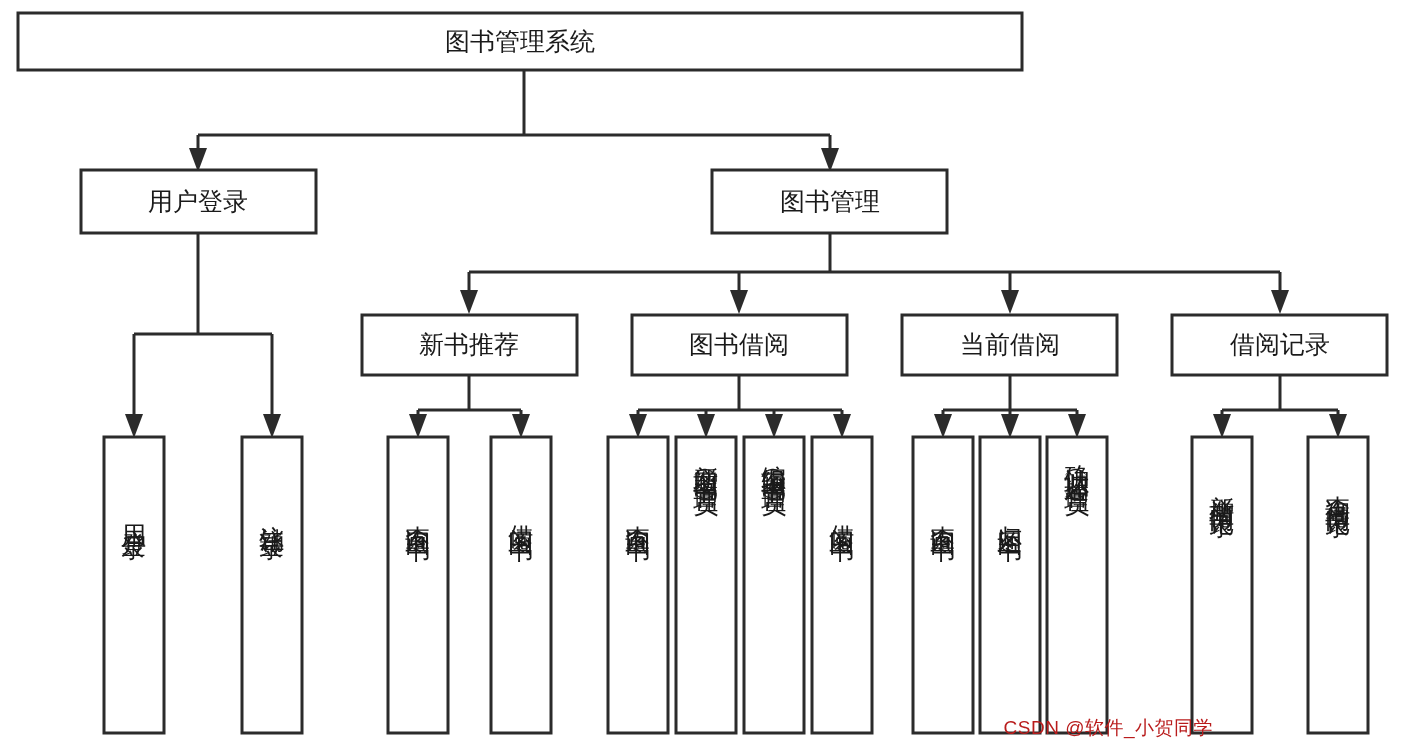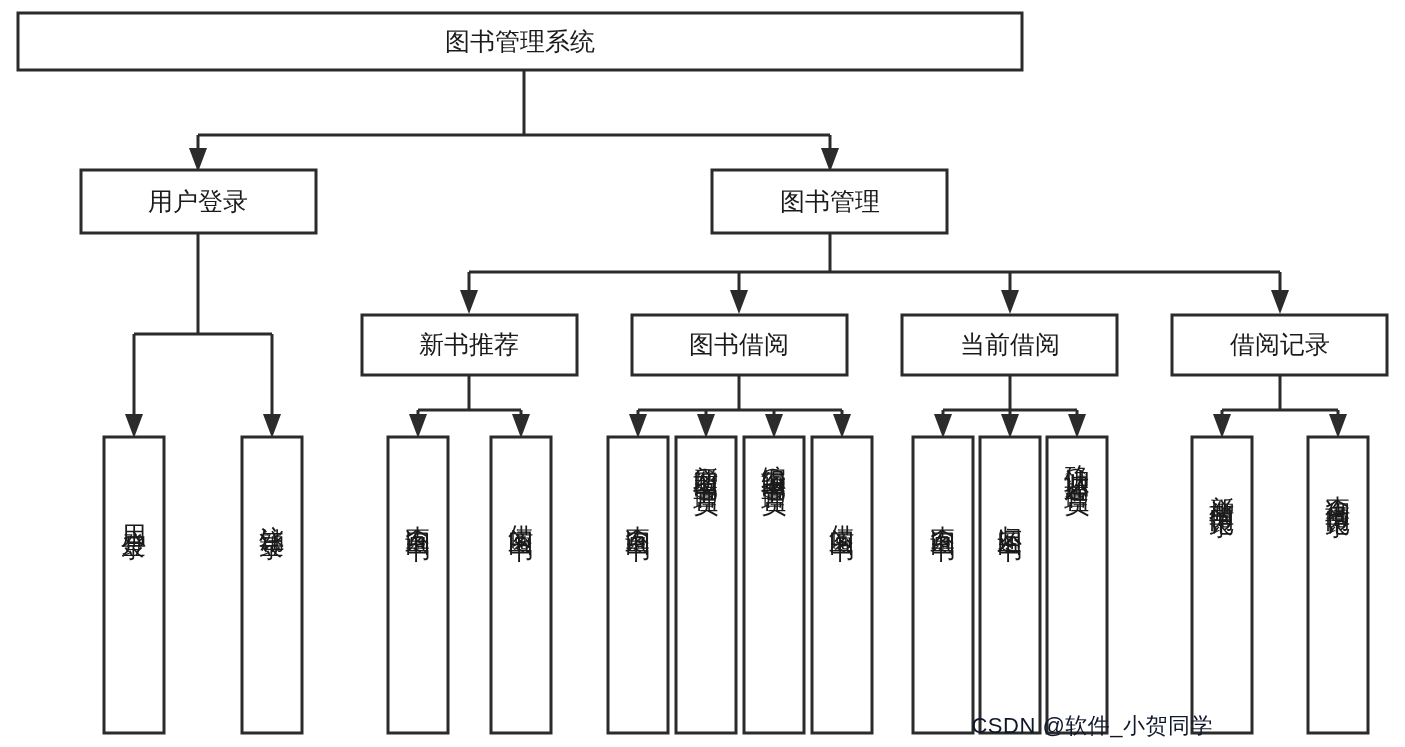--- a/index.html
+++ b/index.html
@@ -65,22 +65,22 @@
     line-height: 1.05;
     letter-spacing: 4px;
     color: #1a1a1a;
     white-space: nowrap;
   }
   .watermark {
     position: absolute;
     right: 12px;
     bottom: 6px;
     font-family: "Liberation Sans", "DejaVu Sans", sans-serif;
-    font-size: 22px;
-    color: #0f172a;
+    font-size: 19px;
+    color: #b91c1c;
     letter-spacing: 0.5px;
     white-space: nowrap;
   }
 </style>
 </head>
 <body>
 
 <div id="diagram-root">
 
   <svg class="flow" viewBox="0 0 1405 747">

